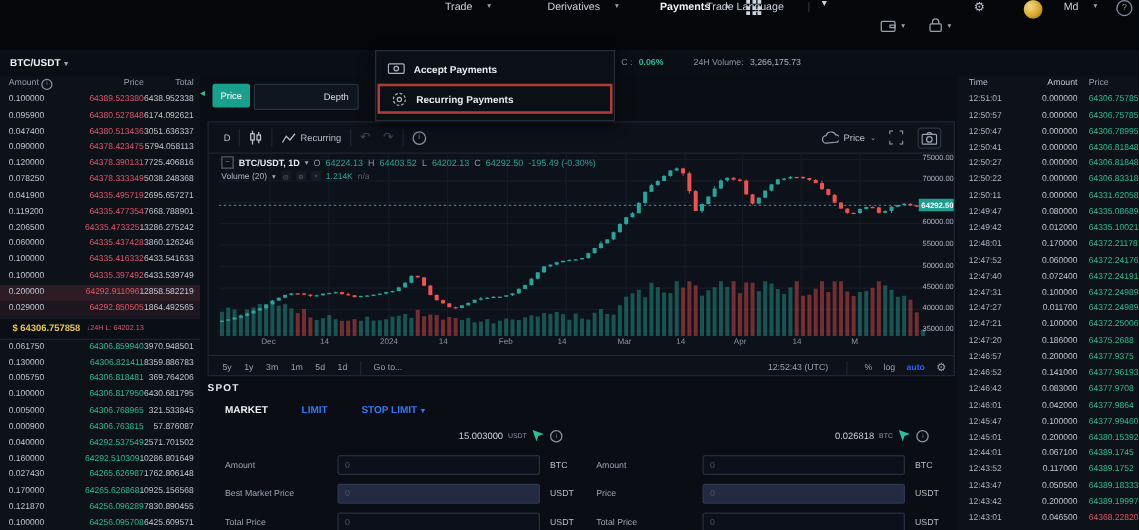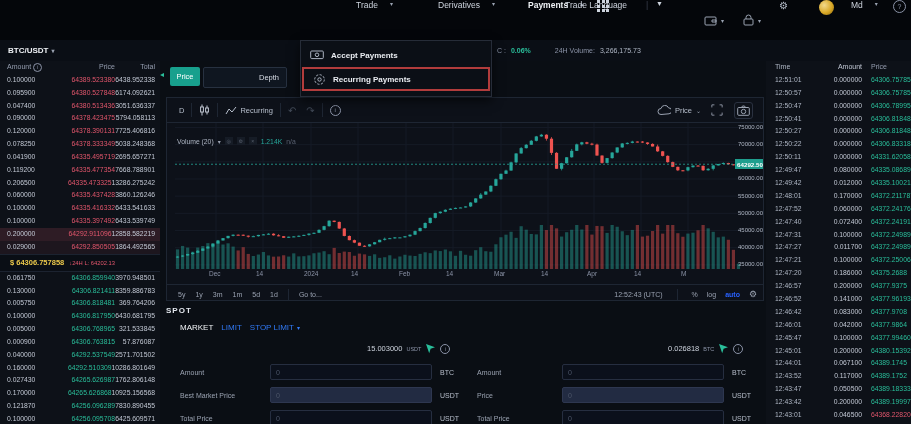--- a/index.html
+++ b/index.html
@@ -94,21 +94,21 @@
   #x-axis span{position:absolute;top:0;}
   .ct-footer{position:absolute;left:0;top:186px;width:100%;height:18px;border-top:1px solid #1e2633;
              display:flex;align-items:center;font-size:7px;color:#9aa2b1;}
   .rng{margin:0 5px;cursor:pointer;}
   .ft-sep{width:1px;height:11px;background:#1e2633;margin:0 5px;}
   .ft-right{position:absolute;right:6px;display:flex;align-items:center;gap:9px;}
   .ft-auto{color:#2962ff;font-weight:bold;cursor:pointer;}
   
   .spot-title{position:absolute;left:166px;top:306px;width:598px;text-align:left;font-size:8px;
               font-weight:bold;letter-spacing:1px;color:#e3e7ee;}
-  .order-tabs{position:absolute;left:180px;top:323px;display:flex;gap:8px;font-size:8px;font-weight:normal;}
+  .order-tabs{position:absolute;left:180px;top:323px;display:flex;gap:27px;font-size:8px;font-weight:bold;}
   .ot-active{color:#f0f2f5;cursor:pointer;}
   .ot-link{color:#3179f5;cursor:pointer;display:flex;gap:3px;align-items:center;}
   .balance{position:absolute;top:343px;display:flex;align-items:center;gap:4px;font-size:7.5px;color:#ccd2dc;}
   .bal-unit{font-size:5.5px;color:#8b93a7;}
   .field-row{position:absolute;display:flex;align-items:center;font-size:7px;}
   .f-label{width:90px;color:#9aa2b1;}
   .f-input{width:150px;height:14px;background:#0b101b;border:1px solid #262e40;border-radius:2px;
            color:#4c5568;font-size:7px;padding:0 5px;font-family:"Liberation Sans",sans-serif;}
   .f-input.lit{background:#222b42;border-color:#2e3750;}
   .f-unit{margin-left:8px;color:#b8bfcc;}
@@ -537,20 +537,34 @@
       </span>
       <span style="position:absolute;right:10px;border:1px solid #2a3140;border-radius:3px;padding:2px;">
         <svg class="ic" width="13" height="11" viewBox="0 0 13 11">
           <rect x="0.7" y="2.5" width="11.6" height="7.8" rx="1" fill="none" stroke="#9aa2b1"></rect>
           <path d="M4.5,2.5 L5.5,1 H7.5 L8.5,2.5" fill="none" stroke="#9aa2b1"></path>
           <circle cx="6.5" cy="6.5" r="2.2" fill="none" stroke="#9aa2b1"></circle>
         </svg>
       </span>
     </div>
 
+    <div class="legend">
+      <span class="lg-box">−</span>
+      <b>BTC/USDT, 1D</b>
+      <span class="caret">▾</span>
+      <span class="ohlc-l">O</span>
+        <span class="ohlc-v">64224.13</span>
+      <span class="ohlc-l">H</span>
+        <span class="ohlc-v">64403.52</span>
+      <span class="ohlc-l">L</span>
+        <span class="ohlc-v">64202.13</span>
+      <span class="ohlc-l">C</span>
+        <span class="ohlc-v">64292.50</span>
+      <span class="ohlc-v">-195.49 (-0.30%)</span>
+    </div>
     <div class="legend2">
       <span>Volume (20)</span>
       <span class="caret">▾</span>
       <span class="mini-box">◎</span>
       <span class="mini-box">⚙</span>
       <span class="mini-box">×</span>
       <span class="vol-val">1.214K</span>
       <span class="vol-na">n/a</span>
     </div>
 

